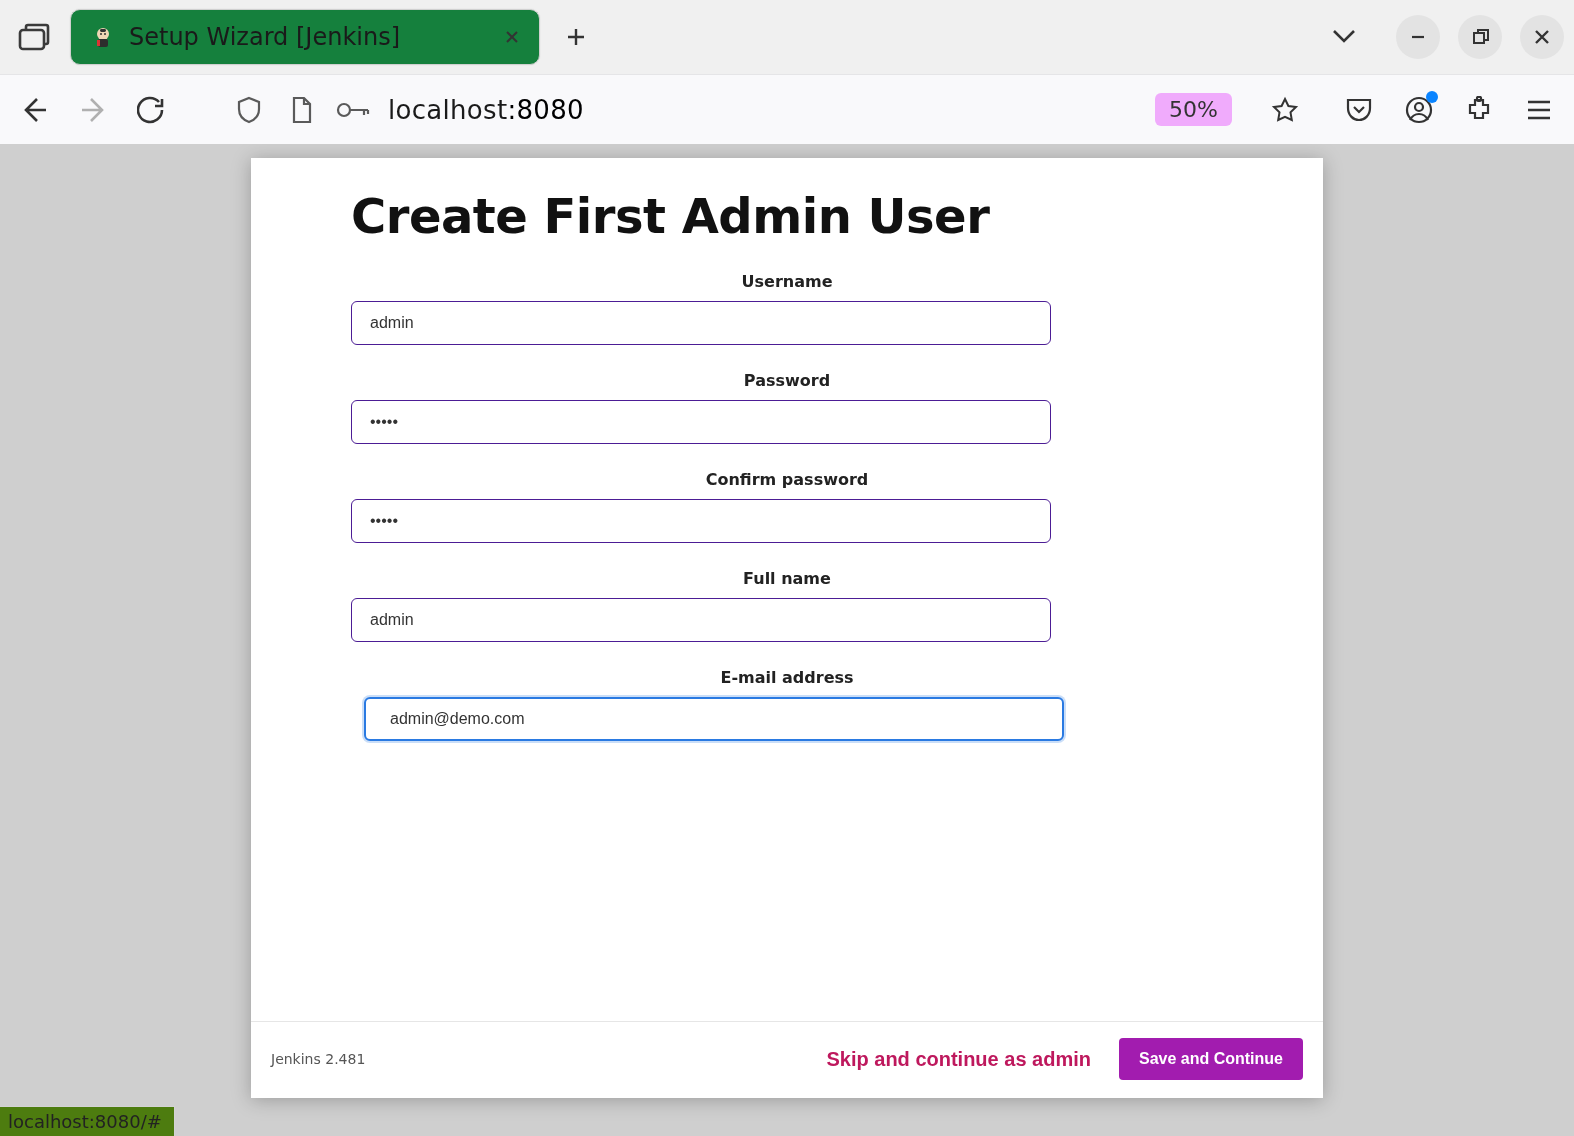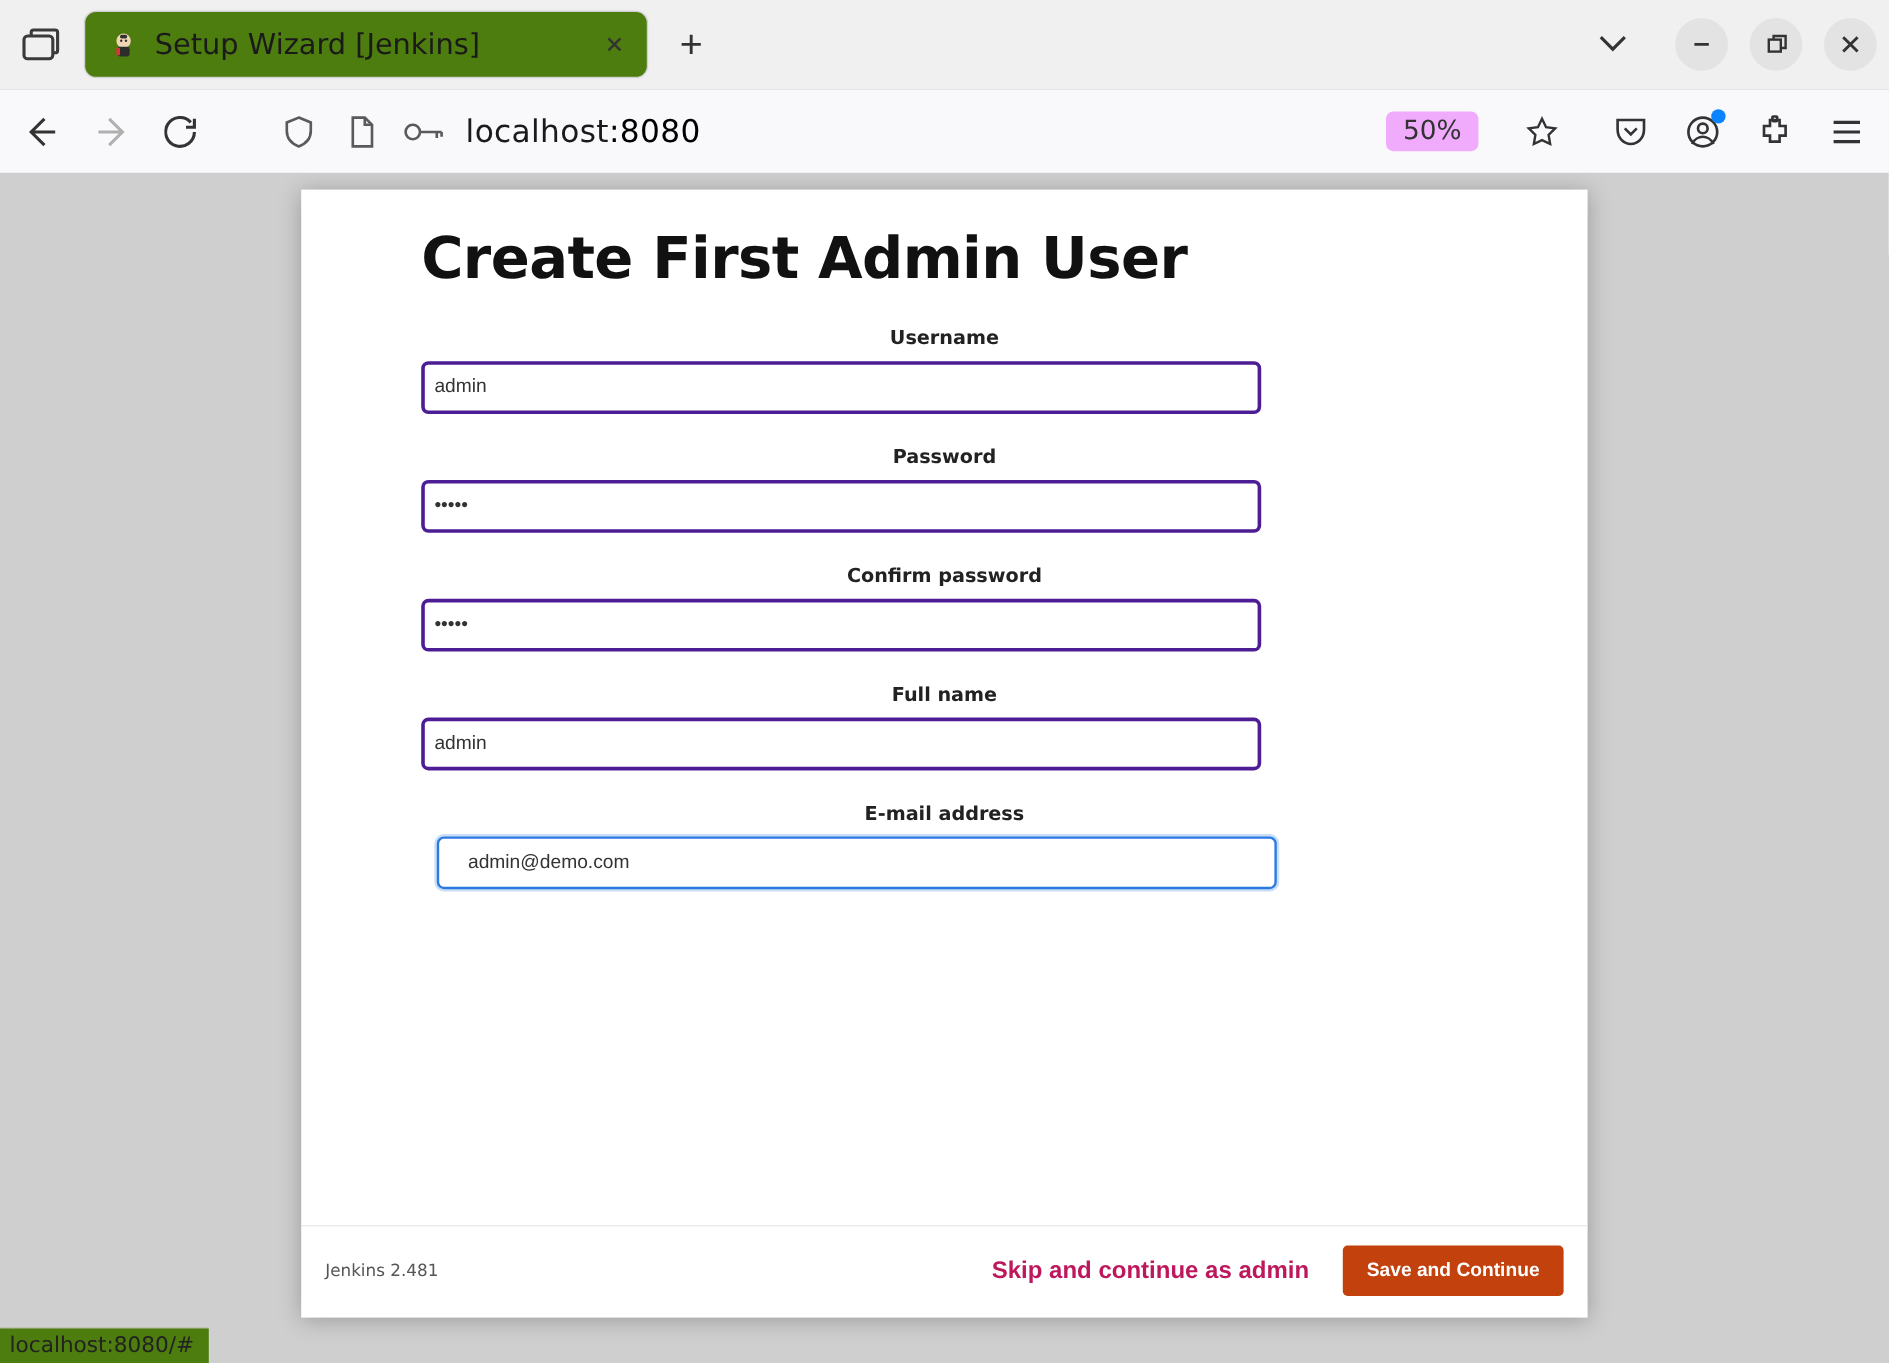--- a/index.html
+++ b/index.html
@@ -19,21 +19,21 @@
     width: 36px; height: 30px;
     display:flex; align-items:center; justify-content:center;
     color:#3a3a3a;
     margin-left:6px;
   }
   .tab {
     display:flex; align-items:center;
     height: 56px;
     min-width: 470px;
     padding: 0 16px 0 20px;
-    background:#4d7c0f;
+    background:#15803d;
     border:1px solid #d0d0d0;
     border-radius: 10px;
     gap:14px;
     box-shadow: 0 0 0 1px rgba(0,0,0,0.02);
   }
   .tab .favicon { width:24px; height:24px; }
   .tab .tab-title { font-size:24px; color:#1a1a1a; flex:1; white-space:nowrap; overflow:hidden; }
   .tab .tab-close { width:22px; height:22px; color:#333; display:flex;align-items:center;justify-content:center; cursor:pointer;}
   .new-tab { width:28px; height:28px; color:#333; display:flex;align-items:center;justify-content:center; margin-left:4px; cursor:pointer;}
   .tabstrip-spacer { flex:1; }
@@ -110,23 +110,23 @@
   .wizard-title {
     font-size:48px; font-weight:800; color:#111;
     letter-spacing:-.5px;
     margin-bottom: 28px;
   }
   .form-group { margin-bottom: 26px; }
   .form-label { font-size:16px; font-weight:700; color:#222; margin-bottom:10px; display:block;text-align:center;}
   .form-input {
     width: 700px;
     height:44px;
-    border:3px solid #4c1d95;
+    border:1px solid #4c1d95;
     border-radius:6px;
-    padding: 0 8px;
+    padding: 0 18px;
     font-size:16px;
     color:#333;
     outline:none;
     background:#fff;
   }
   .form-input.focused {
     border:2px solid #2a7ae2;
     box-shadow: 0 0 0 2px rgba(42,122,226,.25);
     padding: 0 24px;
     margin-left: 13px;
@@ -139,21 +139,21 @@
   }
   .wizard-version { font-size:14px; color:#555; }
   .wizard-footer .spacer { flex:1; }
   .link-btn {
     font-size:20px; color:#be185d; font-weight:600;
     background:none; border:none; cursor:pointer;
     padding:8px 10px;
   }
   .primary-btn {
     font-size:16px; font-weight:600; color:#fff;
-    background:#c2410c;
+    background:#a21caf;
     border:none; border-radius:4px;
     padding: 12px 20px;
     cursor:pointer;
   }
 
   .status-overlay {
     position:absolute;
     left:0; bottom:0;
     background:#4d7c0f;
     border:1px solid #d3d3d3;

